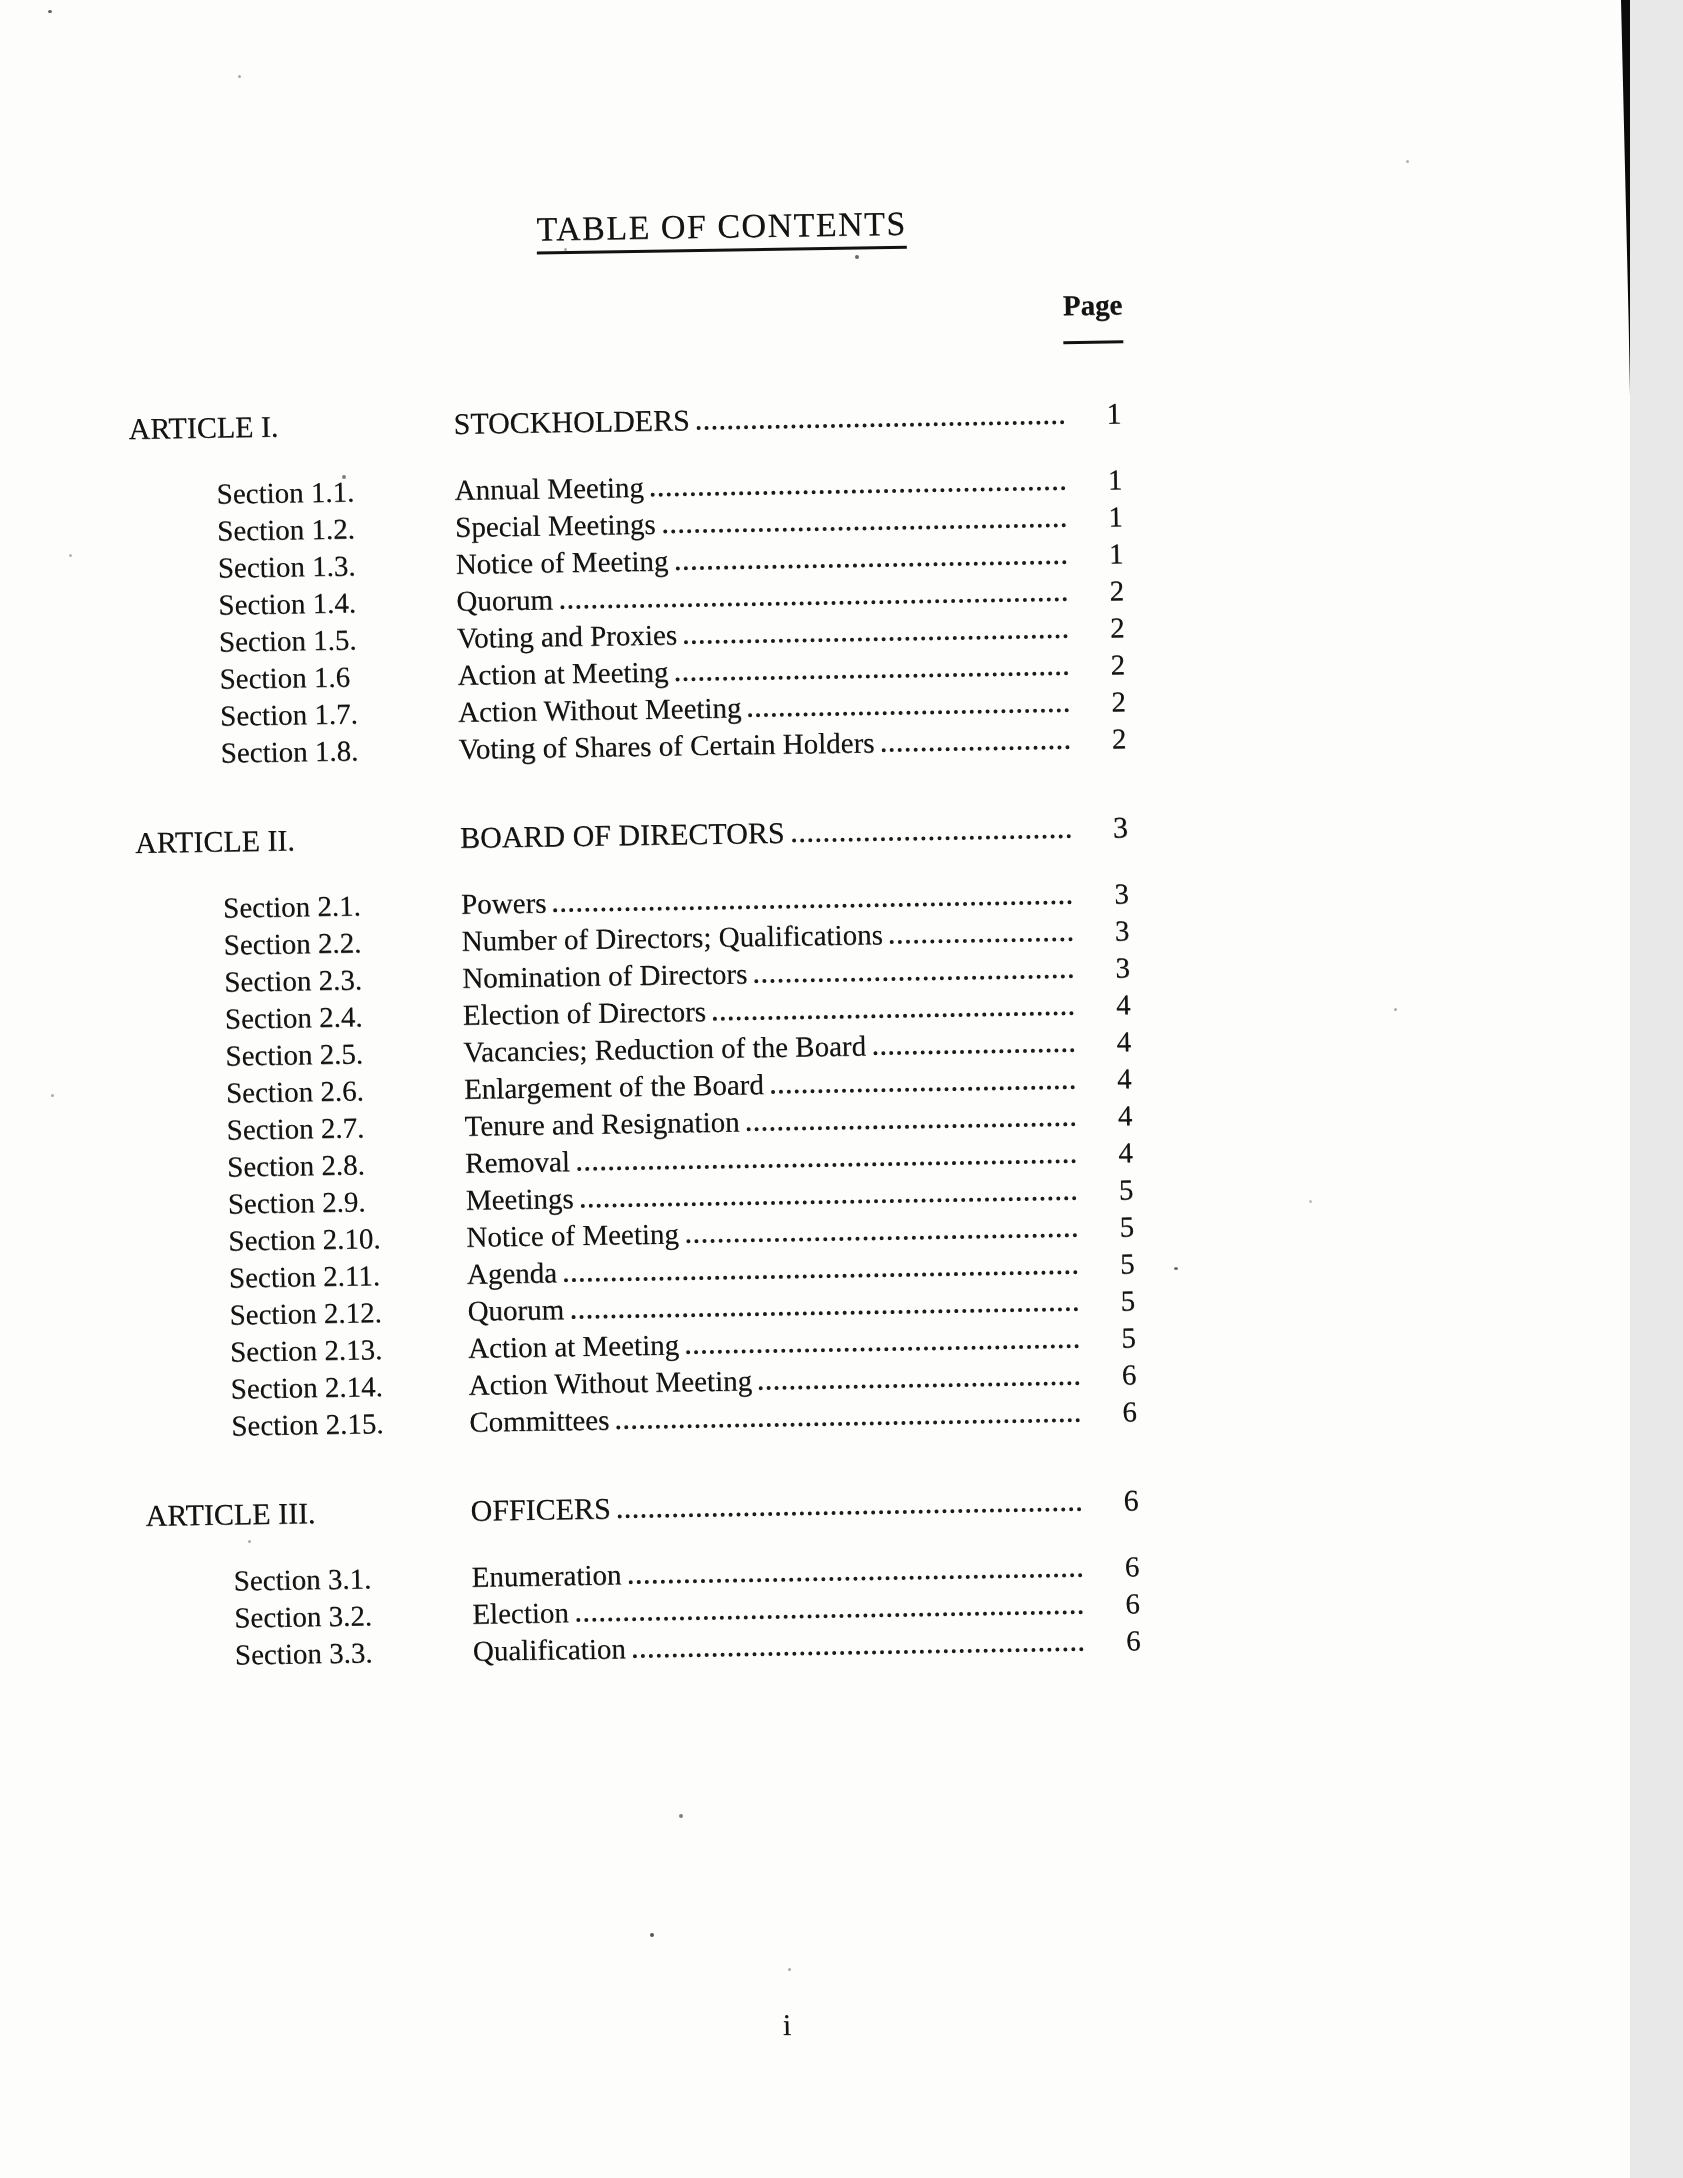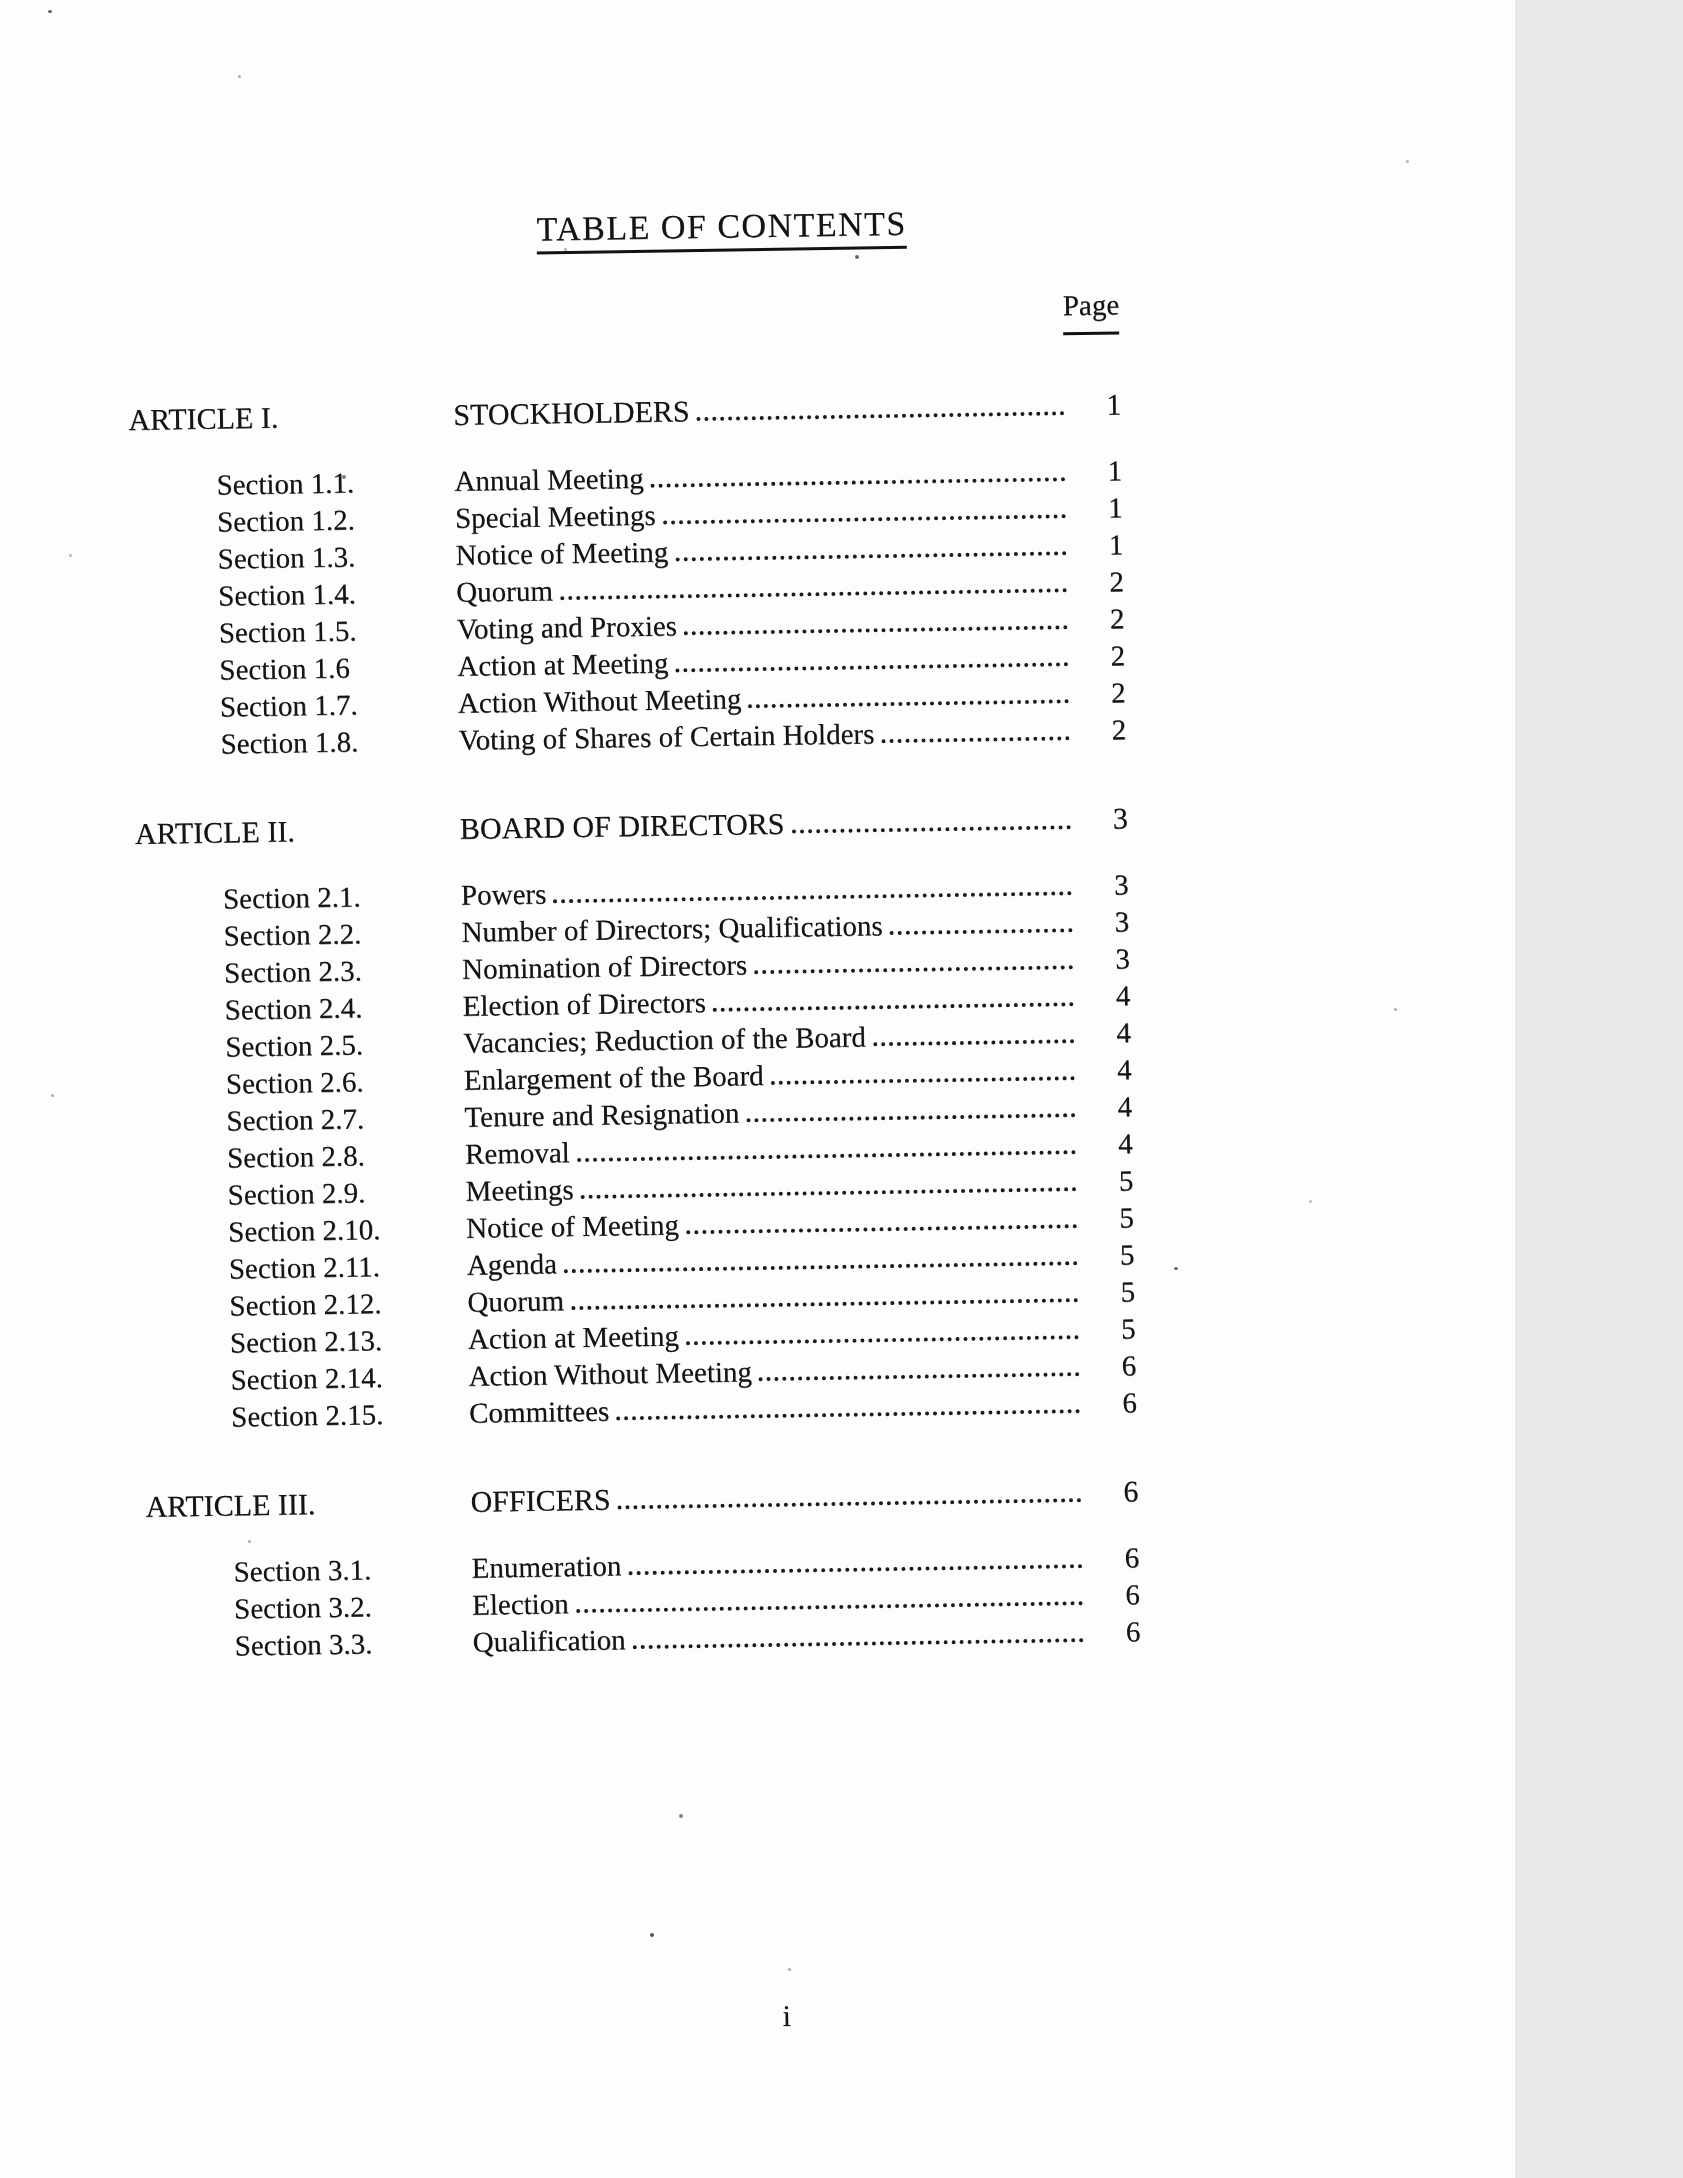--- a/index.html
+++ b/index.html
@@ -1,18 +1,18 @@
 <!DOCTYPE html>
 <html><head>
 <meta charset="utf-8">
 <style>
   html,body{margin:0;padding:0;background:#e8e8e8;}
   .page{
     position:relative;
-    width:1515px;height:2178px;
+    width:1630px;height:2178px;
     background:#fdfdfc;
     overflow:hidden;
     font-family:"Liberation Serif","DejaVu Serif",serif;
     color:#141414;
   }
   .scan{
     position:absolute;left:0;top:0;width:1683px;height:2178px;
     transform:rotate(-0.9deg);
     transform-origin:515px 1089px;
     text-shadow:0.3px 0.4px 0.5px rgba(10,10,10,0.55);
@@ -27,24 +27,24 @@
     letter-spacing:1.5px;
     line-height:40px;
     border-bottom:3px solid #121212;
     padding-bottom:2px;
   }
   .page-head{
     margin-top:42px;
     margin-left:1075px;
     width:fit-content;
     font-size:29px;
-    font-weight:normal;
+    font-weight:bold;
     line-height:34px;
     border-bottom:3px solid #121212;
-    padding-bottom:10px;
+    padding-bottom:19px;
   }
   .toc-row{
     display:flex;
     align-items:baseline;
     margin-left:139px;
     width:1025px;
     font-size:29px;
   }
   .article-row{
     margin-top:50px;

